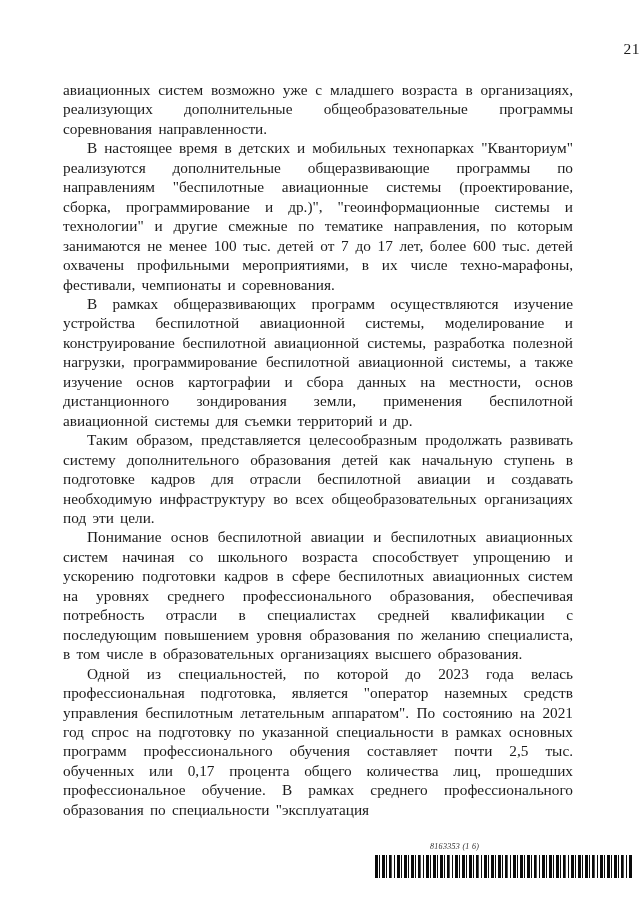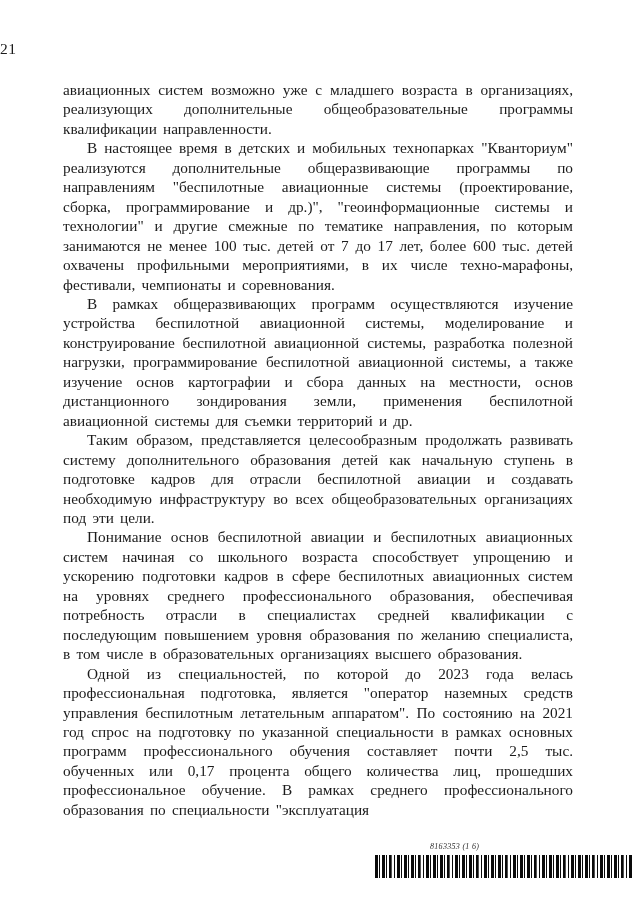--- a/index.html
+++ b/index.html
@@ -14,21 +14,21 @@
     width: 640px;
     height: 905px;
     background: #ffffff;
     overflow: hidden;
   }
   .page-number {
     position: absolute;
     top: 40px;
     left: 0;
     width: 640px;
-    text-align: left;
+    text-align: right;
     font-size: 15.5px;
     color: #1b1b1b;
     letter-spacing: 0.5px;
   }
   .content {
     position: absolute;
     left: 63px;
     top: 80px;
     width: 510px;
     font-size: 15.3px;
@@ -81,21 +81,21 @@
   }
 </style>
 </head>
 <body>
 
 <div class="page">
 
   <div class="page-number">21</div>
 
   <div class="content">
-    <p class="no-indent">авиационных систем возможно уже с младшего возраста в организациях, реализующих дополнительные общеобразовательные программы квалификации направленности.</p>
+    <p class="no-indent">авиационных систем возможно уже с младшего возраста в организациях, реализующих дополнительные общеобразовательные программы соревнования направленности.</p>
     <p>В настоящее время в детских и мобильных технопарках "Кванториум" реализуются дополнительные общеразвивающие программы по направлениям "беспилотные авиационные системы (проектирование, сборка, программирование и др.)", "геоинформационные системы и технологии" и другие смежные по тематике направления, по которым занимаются не менее 100 тыс. детей от 7 до 17 лет, более 600 тыс. детей охвачены профильными мероприятиями, в их числе техно-марафоны, фестивали, чемпионаты и соревнования.</p>
     <p>В рамках общеразвивающих программ осуществляются изучение устройства беспилотной авиационной системы, моделирование и конструирование беспилотной авиационной системы, разработка полезной нагрузки, программирование беспилотной авиационной системы, а также изучение основ картографии и сбора данных на местности, основ дистанционного зондирования земли, применения беспилотной авиационной системы для съемки территорий и др.</p>
     <p>Таким образом, представляется целесообразным продолжать развивать систему дополнительного образования детей как начальную ступень в подготовке кадров для отрасли беспилотной авиации и создавать необходимую инфраструктуру во всех общеобразовательных организациях под эти цели.</p>
     <p>Понимание основ беспилотной авиации и беспилотных авиационных систем начиная со школьного возраста способствует упрощению и ускорению подготовки кадров в сфере беспилотных авиационных систем на уровнях среднего профессионального образования, обеспечивая потребность отрасли в специалистах средней квалификации с последующим повышением уровня образования по желанию специалиста, в том числе в образовательных организациях высшего образования.</p>
     <p>Одной из специальностей, по которой до 2023 года велась профессиональная подготовка, является "оператор наземных средств управления беспилотным летательным аппаратом". По состоянию на 2021 год спрос на подготовку по указанной специальности в рамках основных программ профессионального обучения составляет почти 2,5 тыс. обученных или 0,17 процента общего количества лиц, прошедших профессиональное обучение. В рамках среднего профессионального образования по специальности "эксплуатация</p>
   </div>
 
   <div class="barcode-label">8163353 (1 6)</div>
 
   <div class="barcode"></div>

